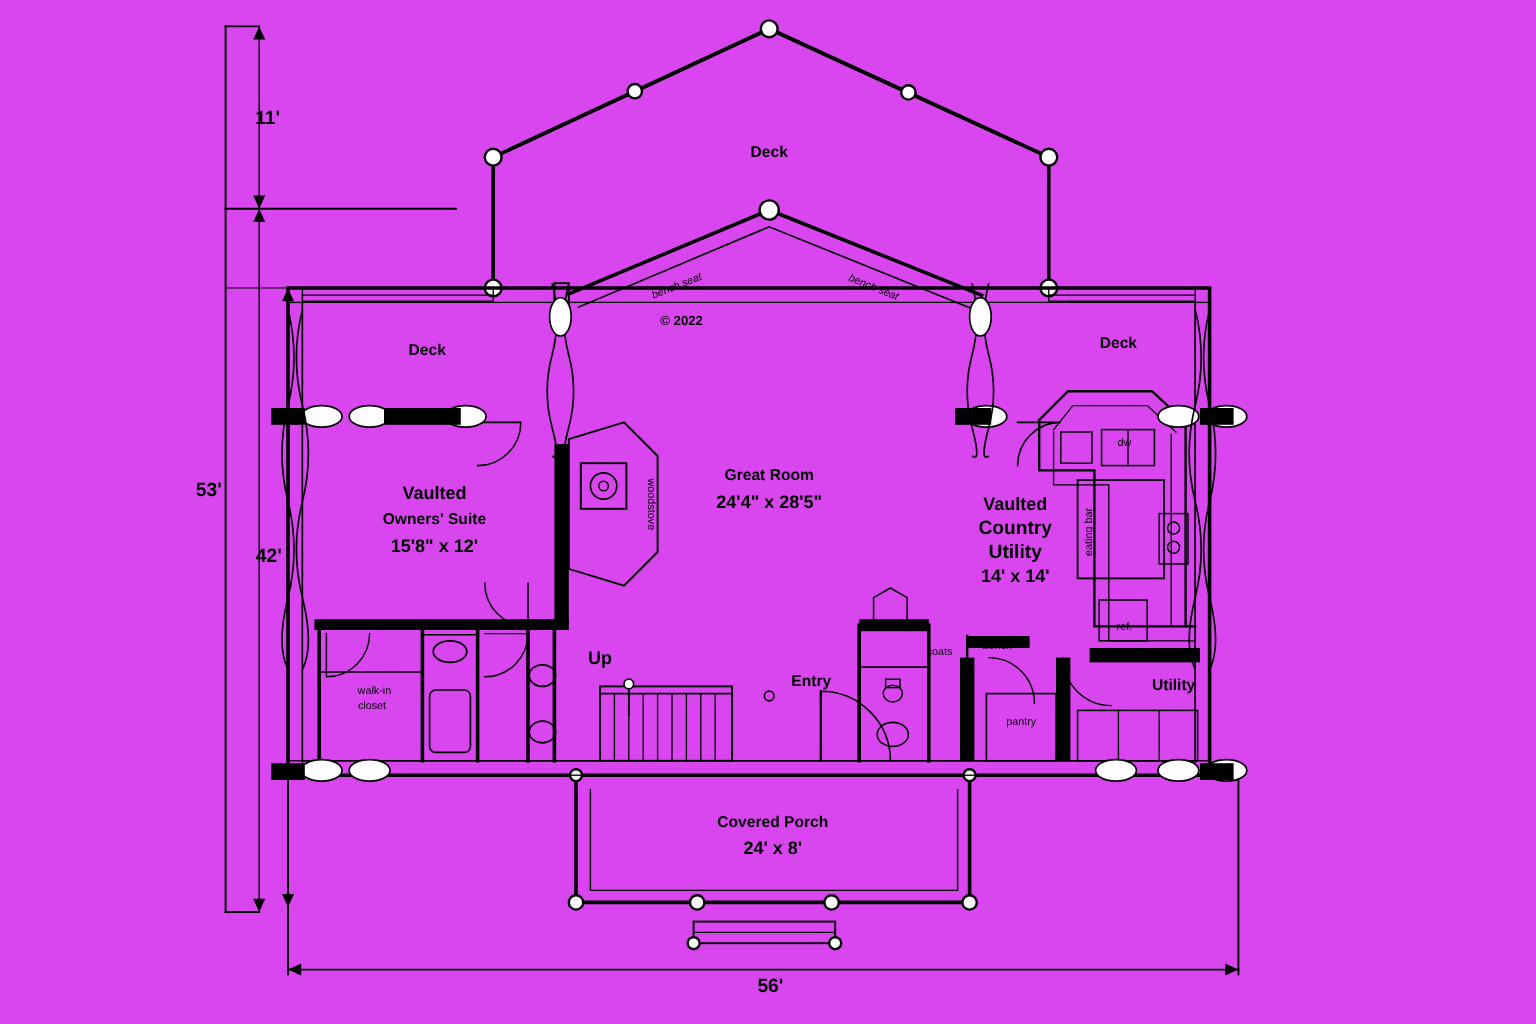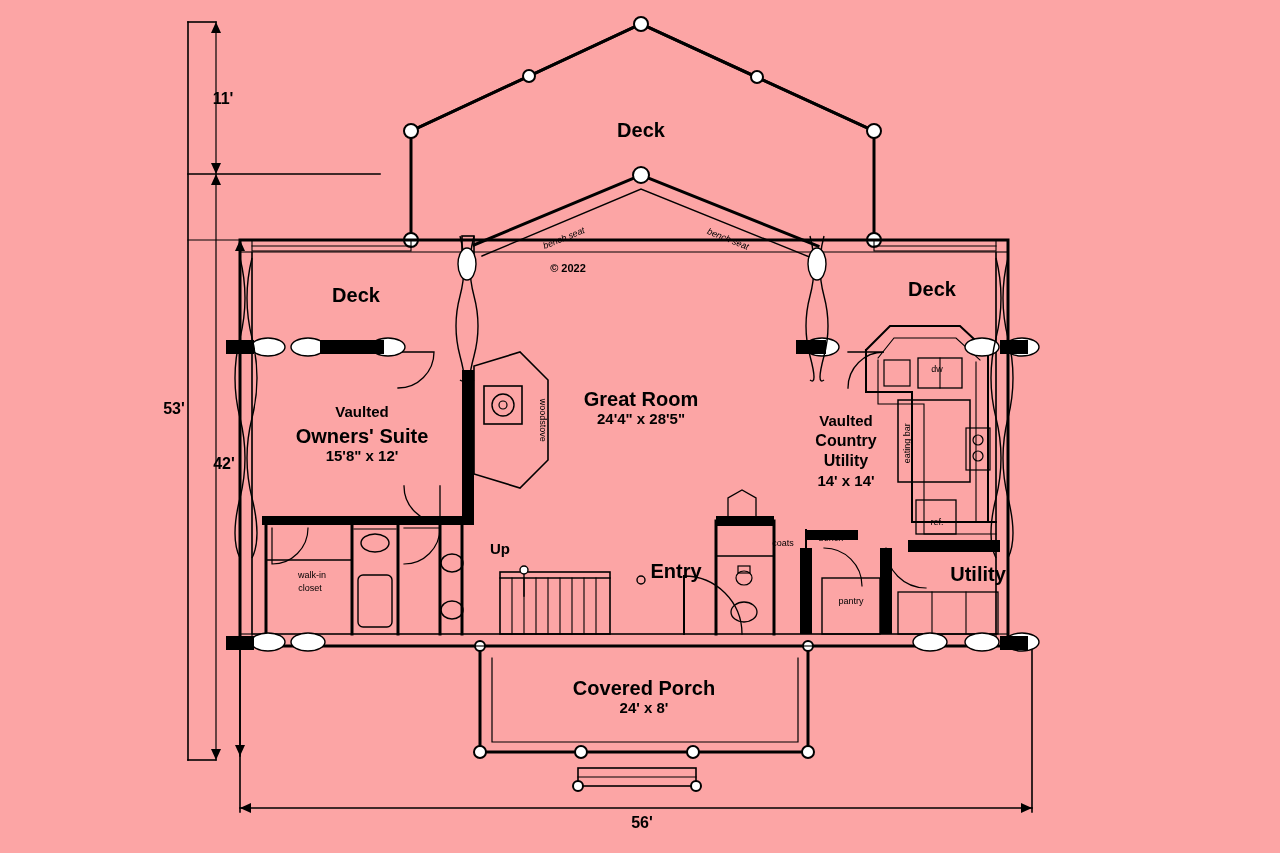--- a/index.html
+++ b/index.html
@@ -4,39 +4,39 @@
 <style>
   html, body {
     margin: 0;
     padding: 0;
     background: #ffffff;
   }
   #plan {
     position: relative;
     width: 1280px;
     height: 853px;
-    background: #fca5a5;
+    background: #d946ef;
     font-family: "Liberation Sans", sans-serif;
     color: #000000;
     overflow: hidden;
   }
   svg.layer {
     position: absolute;
     left: 0;
     top: 0;
     width: 1280px;
     height: 853px;
   }
   .lbl {
     position: absolute;
     text-align: center;
     white-space: nowrap;
     line-height: 1.18;
   }
-  .room-name  { font-size: 20px; font-weight: bold; }
+  .room-name  { font-size: 13px; font-weight: bold; }
   .room-name-2{ font-size: 16px; font-weight: bold; }
   .room-dim   { font-size: 15px; font-weight: bold; }
   .dim-lbl    { font-size: 16px; font-weight: bold; }
   .tiny       { font-size: 9px; font-weight: normal; }
   .tiny-i     { font-size: 9px; font-style: italic; font-weight: normal; }
   .copyright  { font-size: 11px; font-weight: bold; }
   .vert {
     transform-origin: 50% 50%;
   }
 </style>

